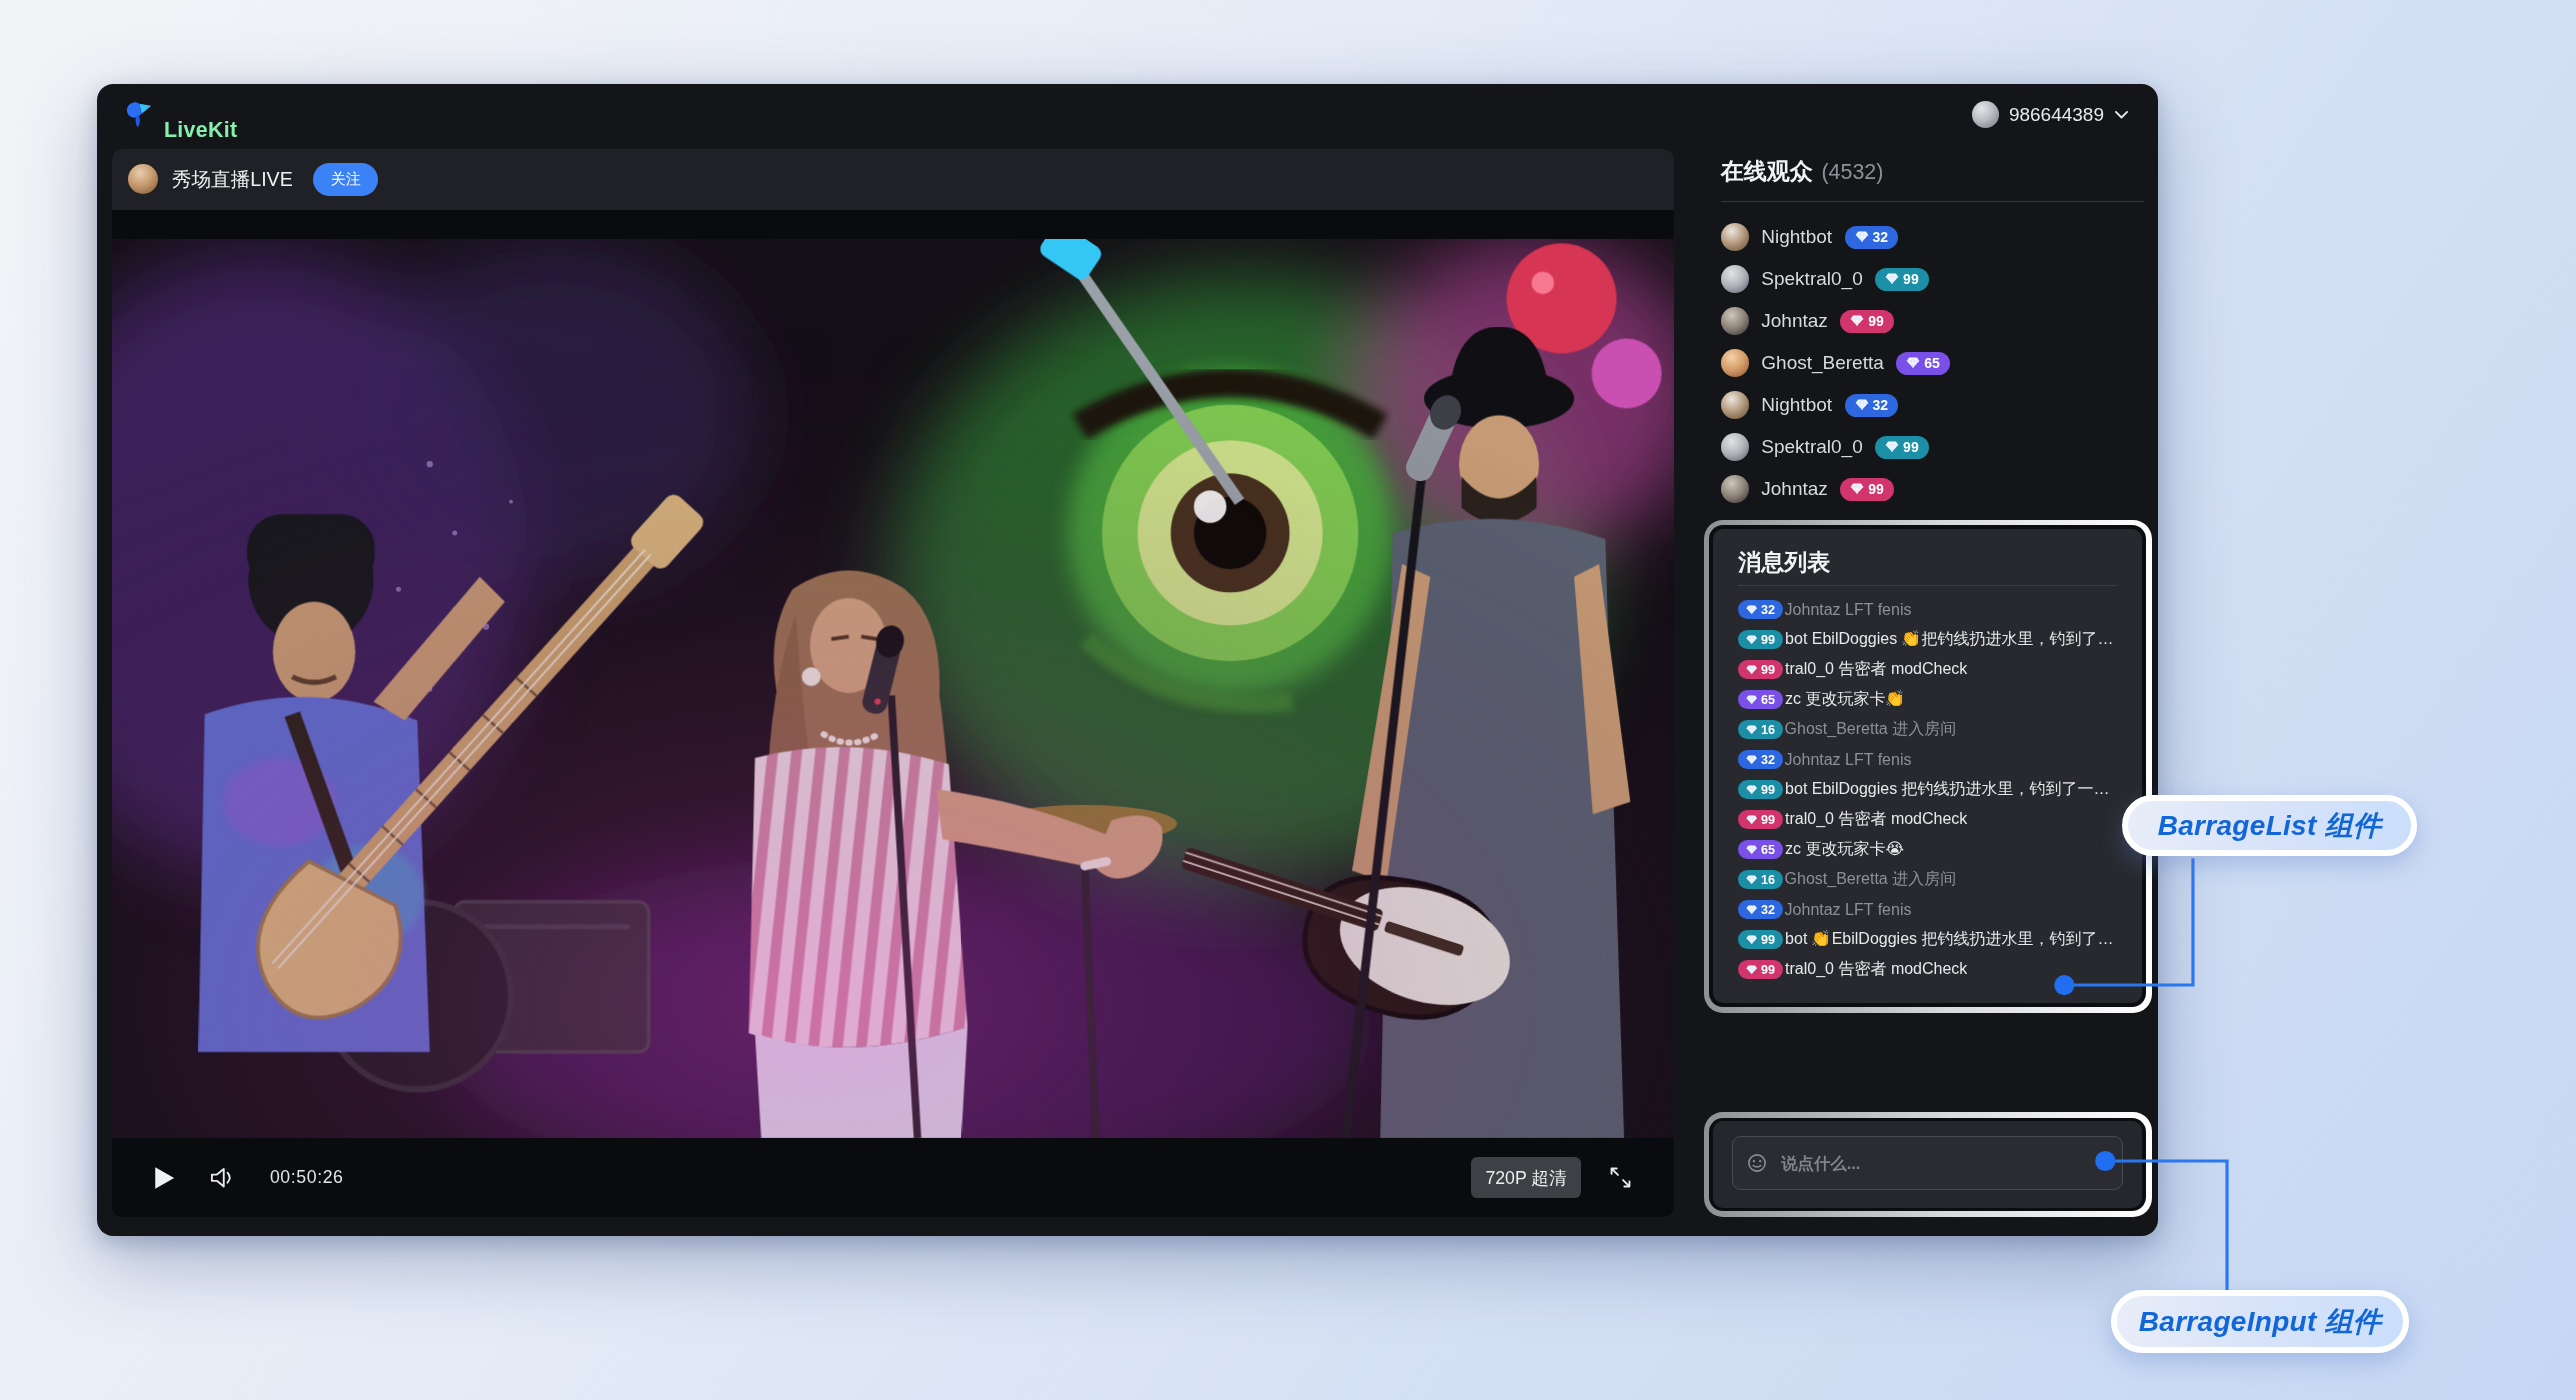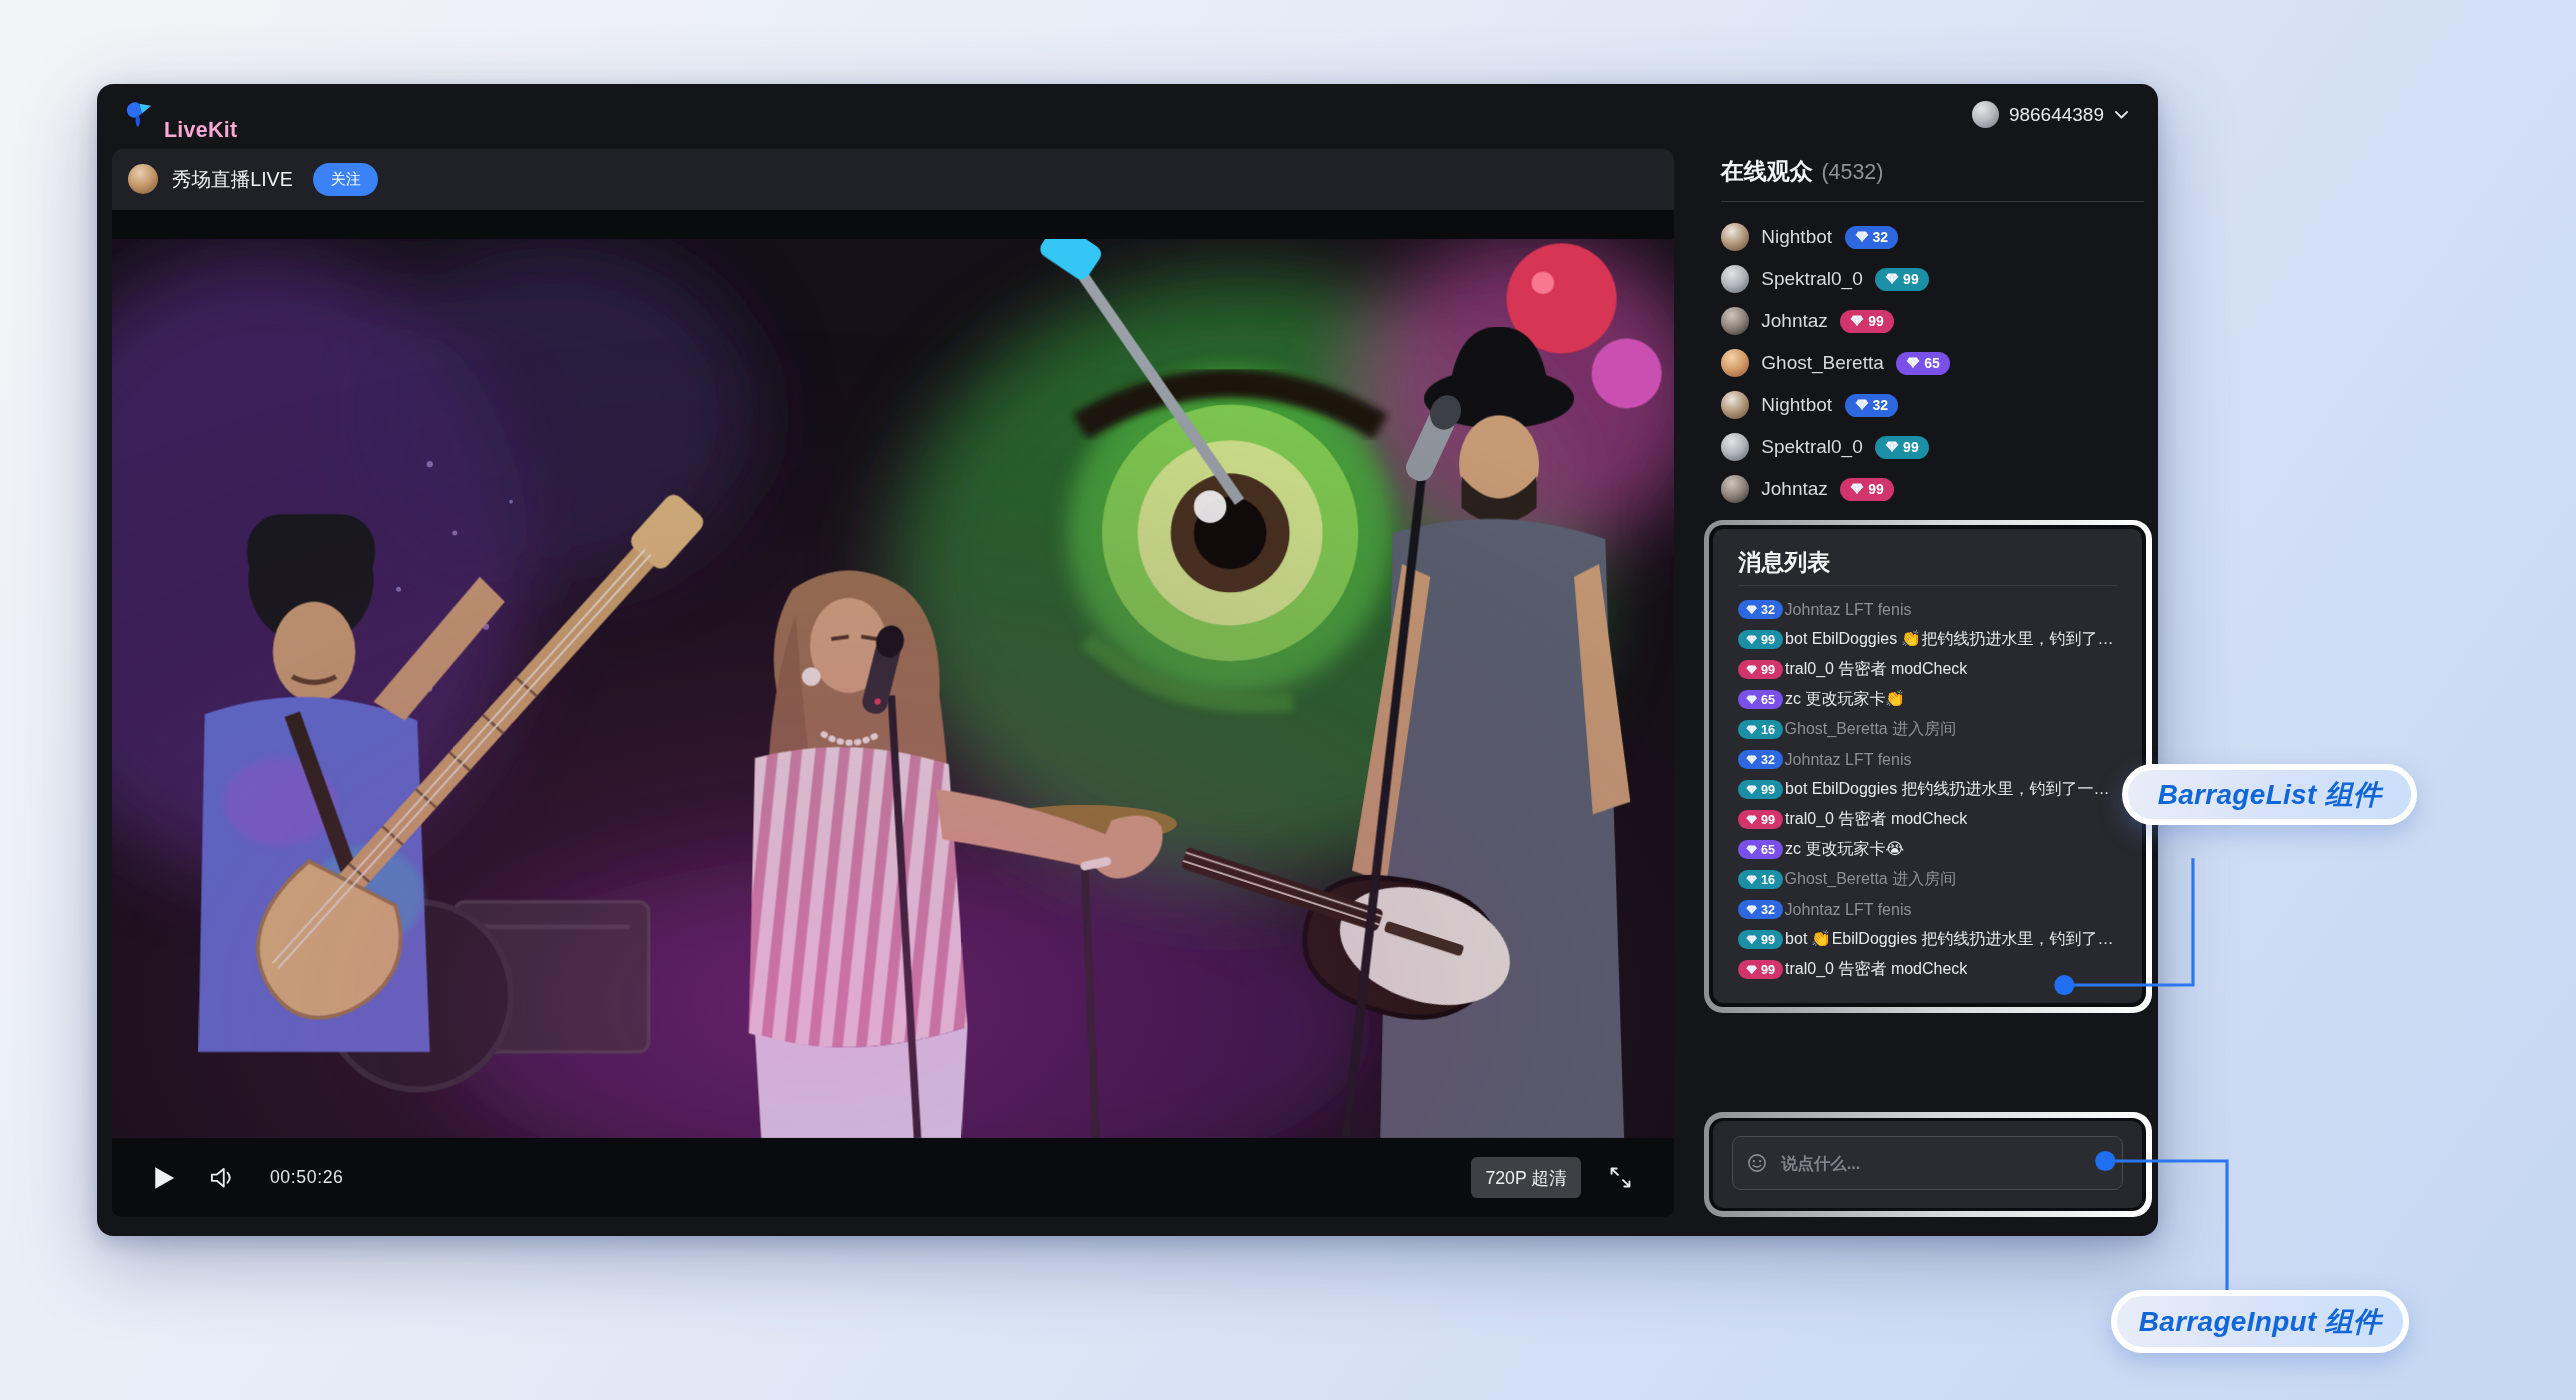--- a/index.html
+++ b/index.html
@@ -7,21 +7,21 @@
   body{font-family:"Liberation Sans","DejaVu Sans",sans-serif;}
   .stage{position:relative;width:2576px;height:1400px;overflow:hidden;
     background:linear-gradient(125deg,#f3f4f7 0%,#e6ecf7 38%,#d4e0f4 68%,#c5d7f3 100%);}
   
   .window{position:absolute;left:97px;top:84px;width:2061px;height:1152px;
     background:#141519;border-radius:16.4px;overflow:hidden;
     box-shadow:0 25px 76px rgba(50,70,120,.35),0 6.3px 19px rgba(50,70,120,.25);
     display:flex;flex-direction:column;}
   .topbar{height:61px;flex:0 0 61px;display:flex;align-items:center;justify-content:space-between;padding:0 29px;}
   .logo{display:flex;align-items:center;gap:11.4px;}
-  .logo-text{color:#f9a8d4;font-size:21.4px;font-weight:700;letter-spacing:0.3px;margin-top:31px;}
+  .logo-text{color:#86efac;font-size:21.4px;font-weight:700;letter-spacing:0.3px;margin-top:31px;}
   .user{display:flex;align-items:center;gap:10px;cursor:pointer;}
   .user-id{color:#e8e9ec;font-size:19px;}
   .avatar{border-radius:50%;flex:0 0 auto;}
   .av-user{width:26.5px;height:26.5px;background:radial-gradient(circle at 35% 30%,#e3e4e6 0%,#b9bcc1 45%,#6f747d 100%);}
   .av-streamer{width:30px;height:30px;background:radial-gradient(circle at 40% 30%,#e7cdb0 0%,#c79b6d 45%,#7e5434 100%);}
   .content{flex:1;display:flex;padding:3.8px 6.3px 19px 14.5px;gap:30px;}
   
   .player-col{flex:1;background:#0a0b0e;border-radius:10px;display:flex;flex-direction:column;overflow:hidden;}
   .stream-header{height:61px;flex:0 0 61px;background:#1f2126;display:flex;align-items:center;padding:0 16.4px;gap:14px;}
   .stream-title{color:#f0f1f3;font-size:19.6px;font-weight:500;}
@@ -78,21 +78,21 @@
   .barrage-input{width:100%;height:54px;background:#2b2c32;border:1.3px solid #4a4c53;border-radius:8.8px;
     color:#d8d9dc;font-size:16.4px;padding:0 19px 0 48px;outline:none;font-family:inherit;font-weight:bold;}
   .barrage-input::placeholder{color:#81838a;}
   .smiley{position:absolute;left:15px;top:17px;width:20px;height:20px;cursor:pointer;}
   
   .callout{position:absolute;border:6.3px solid #ffffff;border-radius:630px;
     background:linear-gradient(100deg,#e9edf8 0%,#d6e2f9 55%,#cadffb 100%);
     display:flex;align-items:center;justify-content:center;
     box-shadow:0 8.8px 23px rgba(90,125,200,.35);}
   .callout span{color:var(--callout);font-size:28px;font-weight:800;font-style:italic;letter-spacing:0.3px;}
-  .callout-list{left:2122px;top:764px;width:295px;height:61px;}
+  .callout-list{left:2122px;top:795px;width:295px;height:61px;}
   .callout-input{left:2111px;top:1290px;width:298px;height:63px;}
   .connectors{position:absolute;inset:0;pointer-events:none;}
   .icon-stroke{stroke:#e8e9ec;stroke-width:2.6;fill:none;stroke-linecap:round;stroke-linejoin:round;}
 </style>
 </head>
 <body>
 
 <div class="stage">
 
   <div class="window">

